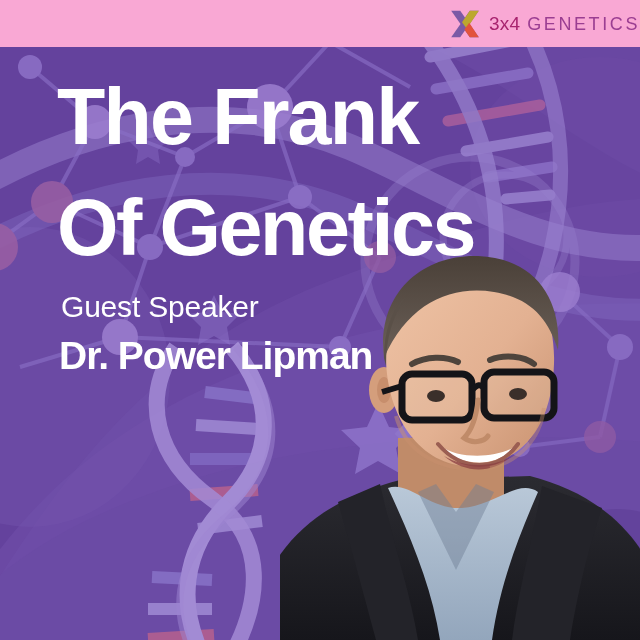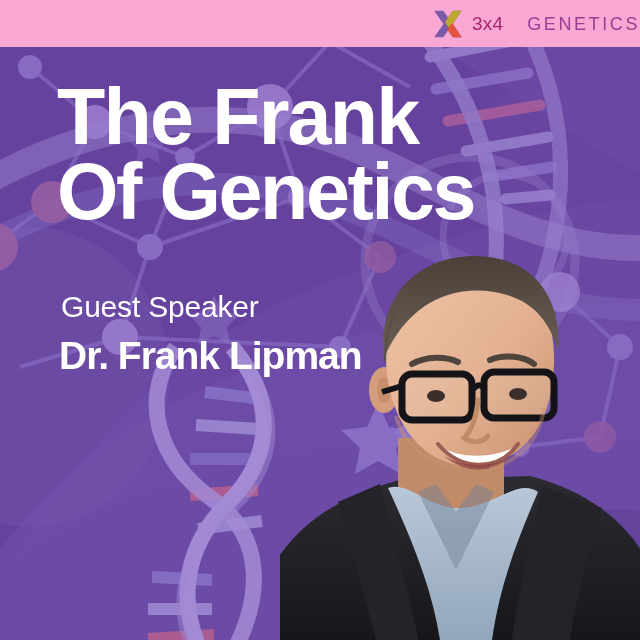--- a/index.html
+++ b/index.html
@@ -29,21 +29,21 @@
     display:flex;align-items:baseline;
     font-size:19px;line-height:1;
     white-space:nowrap;
   }
   .brand-34{
     color:#A8246F;font-weight:400;letter-spacing:.2px;
     font-size:19px;
   }
   .brand-word{
     color:#9B3E92;font-weight:400;
-    letter-spacing:2.6px;font-size:18px;margin-left:24px;
+    letter-spacing:2.6px;font-size:18px;margin-left:7px;
   }
 
   
   .bg{
     position:absolute;left:0;top:47px;width:640px;height:593px;
     overflow:hidden;
     background:#64429D;
     z-index:1;
   }
   .bg svg{position:absolute;left:0;top:0;display:block;}
@@ -56,21 +56,21 @@
   .title{
     position:absolute;left:57px;top:79px;
     width:560px;
     color:#ffffff;
     font-weight:700;
     font-size:79px;
     line-height:.95;
     letter-spacing:-1.8px;
     margin:0;
   }
-  .title .l2{display:block;letter-spacing:-2.4px;}
+  .title .l2{display:block;letter-spacing:-2.4px;margin-top:36px;}
   .guest{
     position:absolute;left:61px;top:292px;
     color:#ffffff;
     font-weight:400;
     font-size:30px;
     letter-spacing:-.2px;
     line-height:1;
   }
   .speaker{
     position:absolute;left:59px;top:336px;
@@ -294,21 +294,21 @@
       </g>
     </svg>
   </div>
 
   <div class="copy">
     <h1 class="title">
       <span class="l1">The Frank</span>
       <span class="l2">Of Genetics</span>
     </h1>
     <div class="guest">Guest Speaker</div>
-    <div class="speaker">Dr. Frank Lipman</div>
+    <div class="speaker">Dr. Power Lipman</div>
   </div>
 
   <div class="header-bar">
     <div class="brand">
       <svg class="brand-mark" viewBox="0 0 100 100" xmlns="http://www.w3.org/2000/svg">
         <path d="M 4 6 L 34 6 L 96 94 L 66 94 Z" fill="#7B5AA6"></path>
         <path d="M 96 6 L 66 6 L 4 94 L 34 94 Z" fill="#7B5AA6"></path>
         <path d="M 96 6 L 66 6 L 40 44 L 56 66 Z" fill="#BCA82F"></path>
         <path d="M 96 94 L 66 94 L 48 68 L 64 46 Z" fill="#E2533C"></path>
       </svg>

